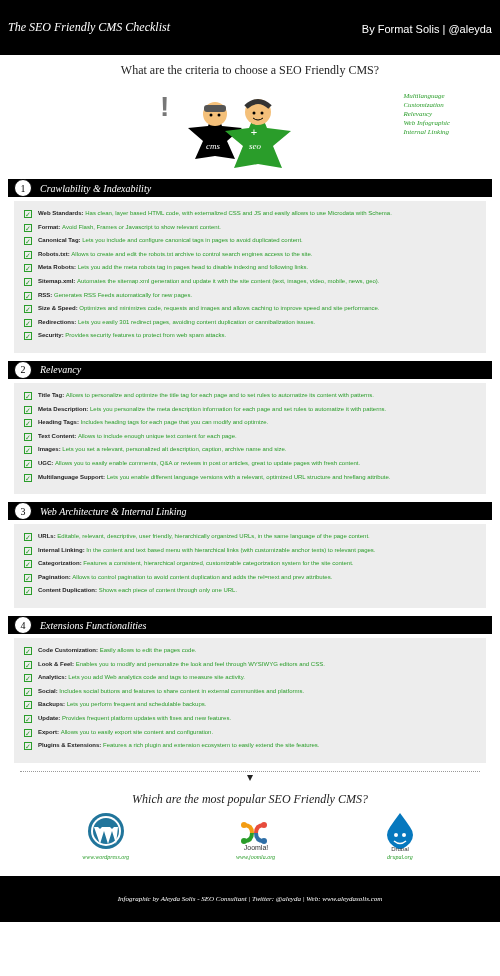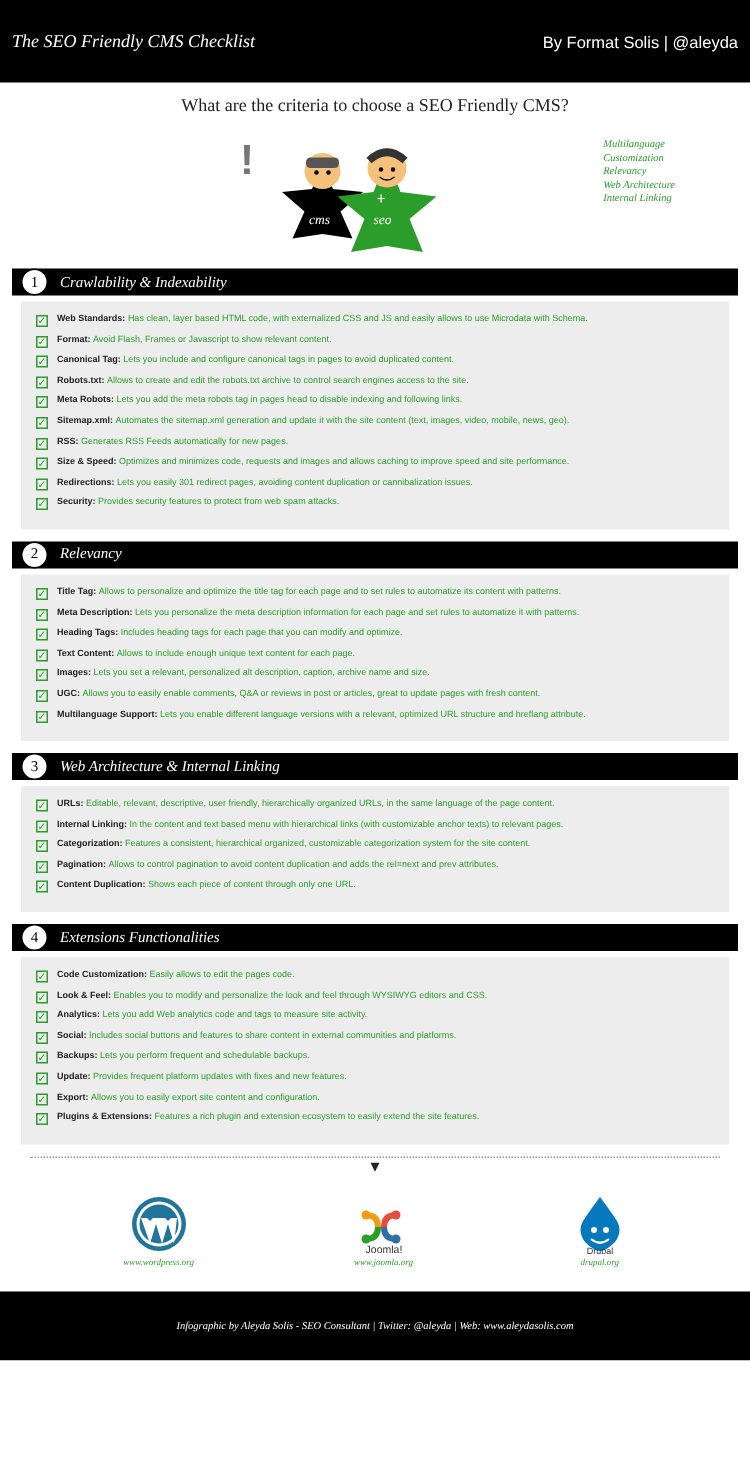--- a/index.html
+++ b/index.html
@@ -57,21 +57,21 @@
     <circle cx="254" cy="27" r="1.5" fill="#000"></circle>
       <circle cx="262" cy="27" r="1.5" fill="#000"></circle>
     <path d="M253 32 Q258 36 263 32" stroke="#000" stroke-width="1" fill="none"></path>
     <text x="254" y="50" font-size="11" fill="#fff" text-anchor="middle">+</text>
     <text x="249" y="63" font-size="9" fill="#fff" font-family="Georgia" font-style="italic">seo</text>
   </svg>
   <div class="criteria-list">
     <div>Multilanguage</div>
     <div>Customization</div>
     <div>Relevancy</div>
-    <div>Web Architecture</div>
+    <div>Web Infographic</div>
     <div>Internal Linking</div>
   </div>
 </div>
 
 <div id="sections">
     <div class="section-head">
       <span class="num-circle">1</span>
       <span>Crawlability &amp; Indexability</span>
     </div>
     <div class="panel">
@@ -213,20 +213,21 @@
         <span class="chk"></span>
         <span><span class="lbl">Plugins &amp; Extensions</span><span class="desc">Features a rich plugin and extension ecosystem to easily extend the site features.</span></span>
       </div>
     </div>
   </div>
 
 <div class="dotted"></div>
 <div class="arrow">▾</div>
 
 <div class="popular">
+  <div class="q">Which are the most popular SEO Friendly CMS?</div>
   <div class="cms-row">
     <div class="cms">
       <svg width="40" height="40" viewBox="0 0 40 40">
         <circle cx="20" cy="20" r="18" fill="#21759b"></circle>
         <circle cx="20" cy="20" r="15" fill="#fff"></circle>
         <circle cx="20" cy="20" r="13" fill="#21759b"></circle>
         <path d="M8 16 L14 33 L18 20 L22 33 L26 20 L30 33 L32 16 L28 16 L26 18 L24 16 L16 16 L14 18 L12 16 Z" fill="#fff"></path>
       </svg>
       <div class="url">www.wordpress.org</div>
     </div>

